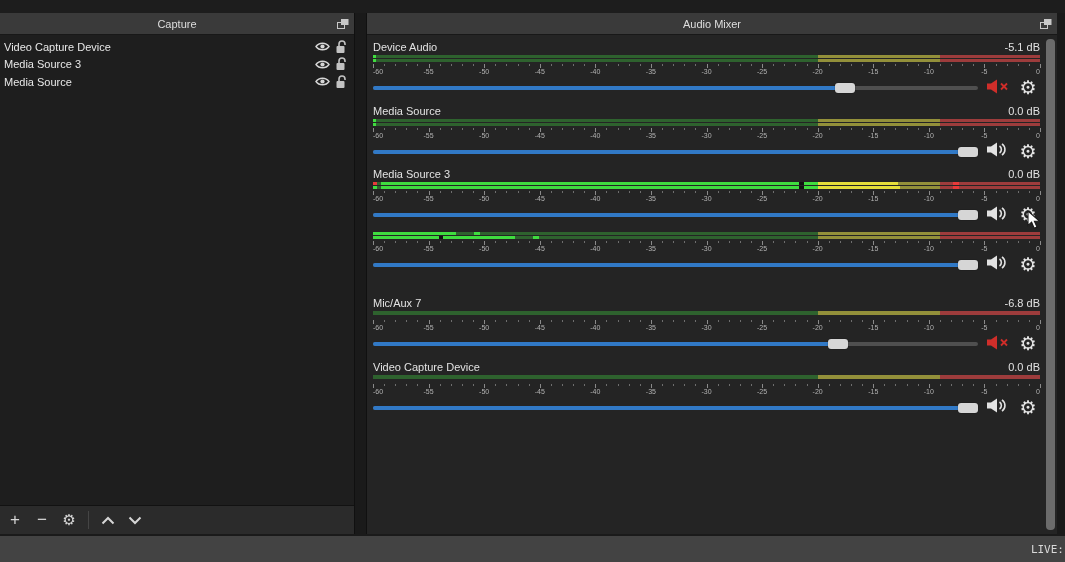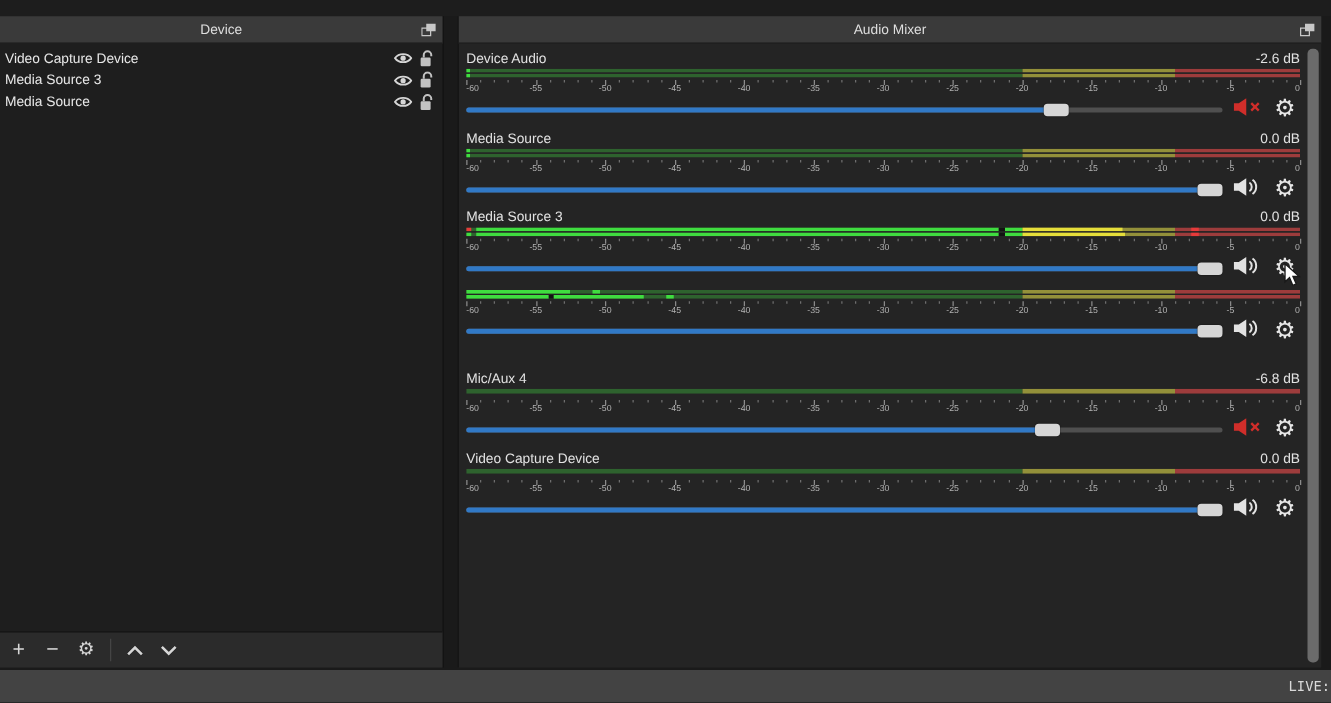--- a/index.html
+++ b/index.html
@@ -87,21 +87,21 @@
 
   .cursor { position:absolute; left:1027px; top:210px; width:14px; height:20px; pointer-events:none; z-index:50; }
 </style>
 </head>
 <body>
 
 <div class="top-strip"></div>
 
 <div class="sources-panel">
   <div class="panel-header">
-    <span>Device</span>
+    <span>Capture</span>
     <span class="float-btn">
       <svg width="12" height="12" viewBox="0 0 12 12">
         <rect x="0.5" y="4.5" width="7" height="6" fill="none" stroke="#c8c8c8" stroke-width="1"></rect>
         <rect x="4" y="1" width="7.5" height="6" fill="#c8c8c8"></rect>
       </svg>
     </span>
   </div>
   <div class="sources-list" id="sources-list">
       <div class="source-row">
         <span class="source-label">Video Capture Device</span>
@@ -181,21 +181,21 @@
         <rect x="0.5" y="4.5" width="7" height="6" fill="none" stroke="#c8c8c8" stroke-width="1"></rect>
         <rect x="4" y="1" width="7.5" height="6" fill="#c8c8c8"></rect>
       </svg>
     </span>
   </div>
   <div class="mixer-body">
     <div class="mixer-rows" id="mixer-rows">
         <div class="mixer-row">
           <div class="row-head">
             <span>Device Audio</span>
-            <span>-2.6 dB</span>
+            <span>-5.1 dB</span>
           </div>
           <div class="meter">
             <div class="meter-channel two">
               <div class="seg" style="left: 0%; width: 66.6667%; background: rgb(46, 98, 46);"></div>
               <div class="seg" style="left: 66.6667%; width: 18.3333%; background: rgb(147, 144, 58);"></div>
               <div class="seg" style="left: 85%; width: 15%; background: rgb(157, 60, 60);"></div>
               <div class="seg" style="left: 0%; width: 0.5%; background: rgb(63, 220, 63);"></div>
             </div>
             <div class="meter-channel two">
               <div class="seg" style="left: 0%; width: 66.6667%; background: rgb(46, 98, 46);"></div>
@@ -642,21 +642,21 @@
                   <path d="M15,1.8 A7 7 0 0 1 15,13.2" fill="none" stroke="#e2e2e2" stroke-width="1.6"></path>
                 </svg></span>
             </div>
             <div class="gear-btn">
               <span>⚙</span>
             </div>
           </div>
         </div>
         <div class="mixer-row">
           <div class="row-head">
-            <span>Mic/Aux 4</span>
+            <span>Mic/Aux 7</span>
             <span>-6.8 dB</span>
           </div>
           <div class="meter">
             <div class="meter-channel one">
               <div class="seg" style="left: 0%; width: 66.6667%; background: rgb(46, 98, 46);"></div>
               <div class="seg" style="left: 66.6667%; width: 18.3333%; background: rgb(147, 144, 58);"></div>
               <div class="seg" style="left: 85%; width: 15%; background: rgb(157, 60, 60);"></div>
             </div>
           </div>
           <div class="ticks">

